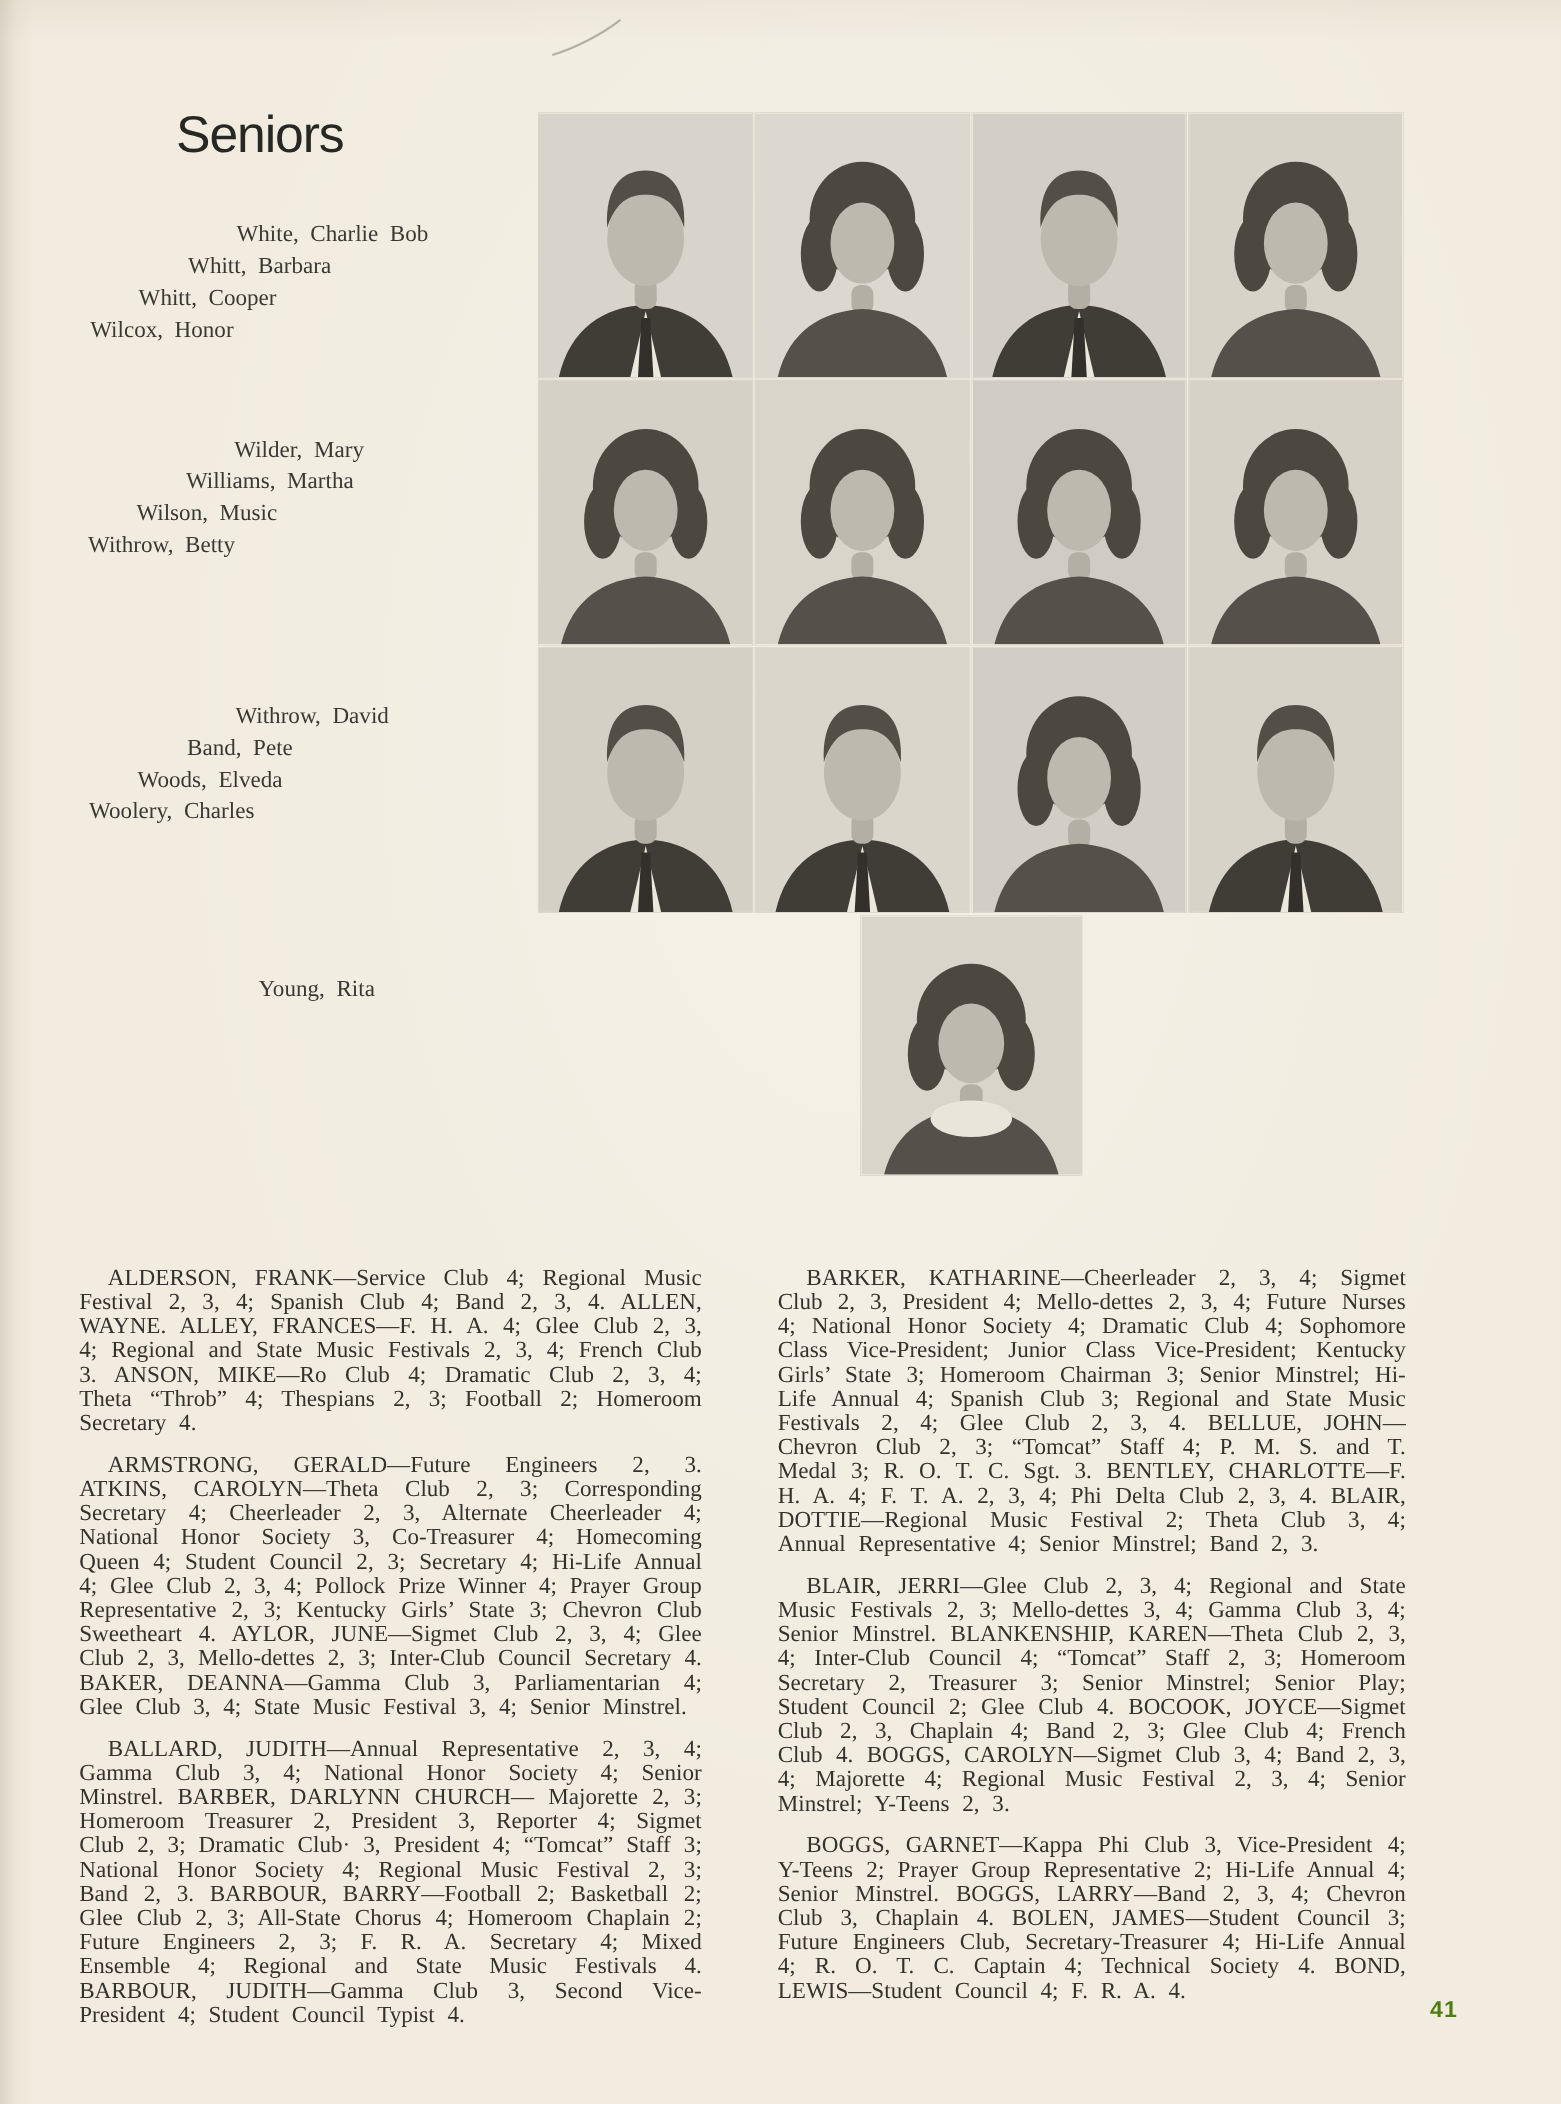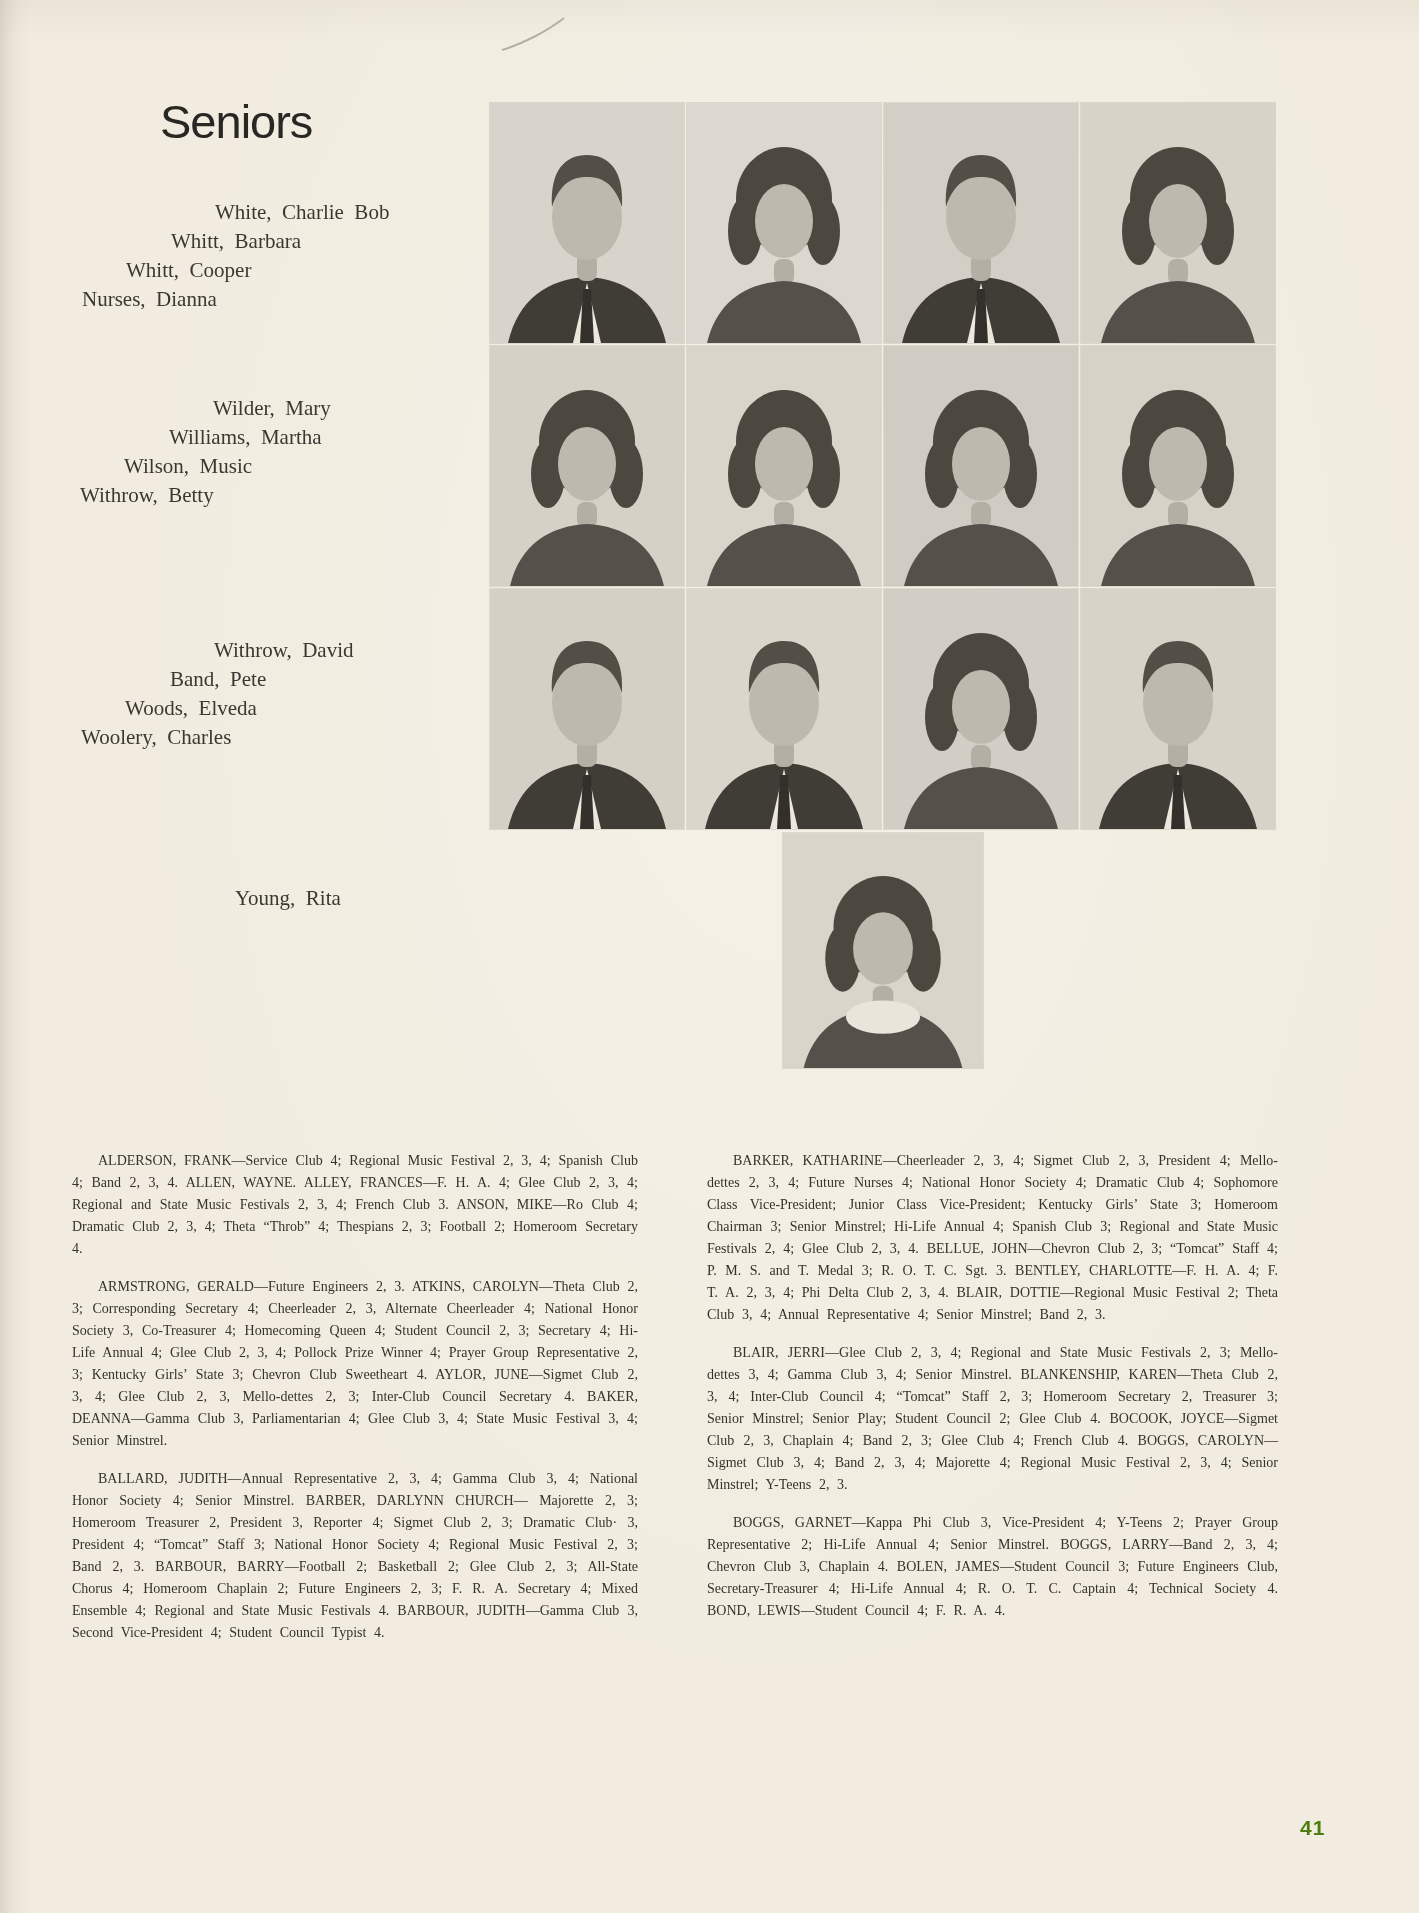--- a/index.html
+++ b/index.html
@@ -45,21 +45,21 @@
   .photo{width:194px;height:240px;overflow:hidden;box-shadow:0 0 0 1px rgba(90,85,70,.15);}
   .photo svg{display:block;}
   #single-photo{
     position:absolute;left:783px;top:833px;width:200px;height:235px;overflow:hidden;
     box-shadow:0 0 0 1px rgba(90,85,70,.15);
   }
 
   
   .text-col{
     position:absolute;top:1150px;color:#34322c;
-    font-size:14px;line-height:22px;text-align:justify;word-spacing:.3em;
+    font-size:21px;line-height:22px;text-align:justify;word-spacing:.3em;
   }
   .col-left{left:72px;width:566px;}
   .col-right{left:707px;width:571px;}
   .text-col p{margin:0 0 16px 0;text-indent:26px;}
 
   .page-number{
     position:absolute;left:1300px;top:1816px;
     font-family:"Liberation Sans", sans-serif;font-weight:bold;
     font-size:21px;color:#4d7c0f;letter-spacing:1px;
   }
@@ -76,21 +76,21 @@
     <path d="M4 36 C24 30 48 18 66 4" stroke="#9a958a" stroke-width="2" fill="none" opacity="0.7"></path>
   </svg>
 
   <div class="title">Seniors</div>
 
   <div id="name-groups">
       <div class="name-group g0">
         <div class="name-line indent-3">White, Charlie Bob</div>
         <div class="name-line indent-2">Whitt, Barbara</div>
         <div class="name-line indent-1">Whitt, Cooper</div>
-        <div class="name-line indent-0">Nurses, Dianna</div>
+        <div class="name-line indent-0">Wilcox, Honor</div>
       </div>
       <div class="name-group g1">
         <div class="name-line indent-3">Wilder, Mary</div>
         <div class="name-line indent-2">Williams, Martha</div>
         <div class="name-line indent-1">Wilson, Music</div>
         <div class="name-line indent-0">Withrow, Betty</div>
       </div>
       <div class="name-group g2">
         <div class="name-line indent-3">Withrow, David</div>
         <div class="name-line indent-2">Band, Pete</div>

